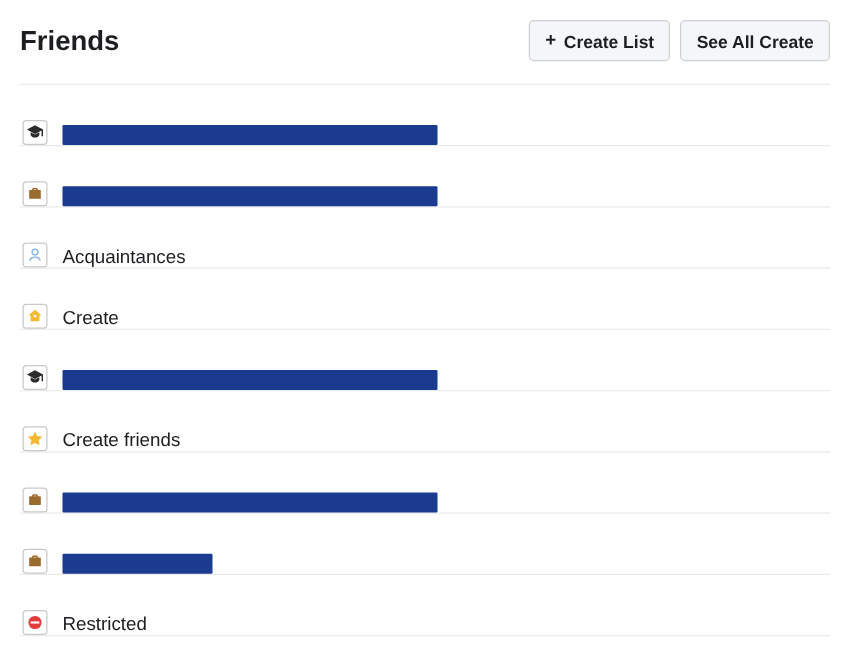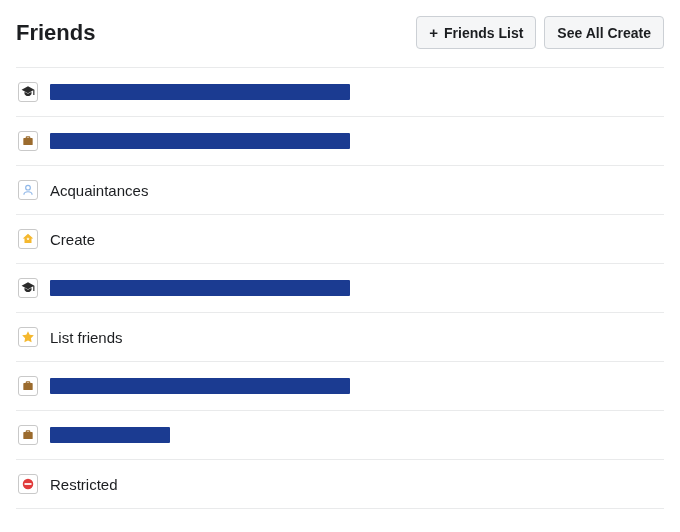--- a/index.html
+++ b/index.html
@@ -41,21 +41,21 @@
     }
     .btn .plus {
       font-size: 15px;
       font-weight: 700;
     }
     .list {
       border-top: 1px solid #e9eaeb;
     }
     .list-row {
       display: flex;
-      align-items: center;
+      align-items: flex-end;
       gap: 12px;
       height: 49px;
       border-bottom: 1px solid #e9eaeb;
       padding: 0 2px;
       cursor: pointer;
     }
     .icon-box {
       width: 20px;
       height: 20px;
       border: 1px solid #c9c9c9;
@@ -79,21 +79,21 @@
     }
   </style>
 </head>
 <body>
 
 <div class="header">
   <div class="title">Friends</div>
   <div class="header-actions">
     <button class="btn">
       <span class="plus">+</span>
-      <span>Friends List</span>
+      <span>Create List</span>
     </button>
     <button class="btn">
       <span>See All Create</span>
     </button>
   </div>
 </div>
 
 <div class="list" id="friend-lists">
     <div class="list-row">
       <div class="icon-box">
@@ -135,21 +135,21 @@
         </svg>
       </div>
       <div class="redact" style="width: 300px; background: rgb(27, 59, 145);"></div>
     </div>
     <div class="list-row">
       <div class="icon-box">
         <svg width="14" height="14" viewBox="0 0 24 24">
           <path fill="#f5b82e" d="M12 2l2.9 6.3L22 9.2l-5 4.9 1.2 6.9L12 17.8 5.8 21l1.2-6.9-5-4.9 7.1-.9L12 2z"></path>
         </svg>
       </div>
-      <span class="label-text">List friends</span>
+      <span class="label-text">Create friends</span>
     </div>
     <div class="list-row">
       <div class="icon-box">
         <svg width="14" height="14" viewBox="0 0 24 24">
           <path fill="#9b6b2d" d="M10 4h4a2 2 0 0 1 2 2v1h3a1 1 0 0 1 1 1v10a1 1 0 0 1-1 1H5a1 1 0 0 1-1-1V8a1 1 0 0 1 1-1h3V6a2 2 0 0 1 2-2zm0 3h4V6h-4v1z"></path>
         </svg>
       </div>
       <div class="redact" style="width: 300px; background: rgb(27, 59, 145);"></div>
     </div>
     <div class="list-row">

